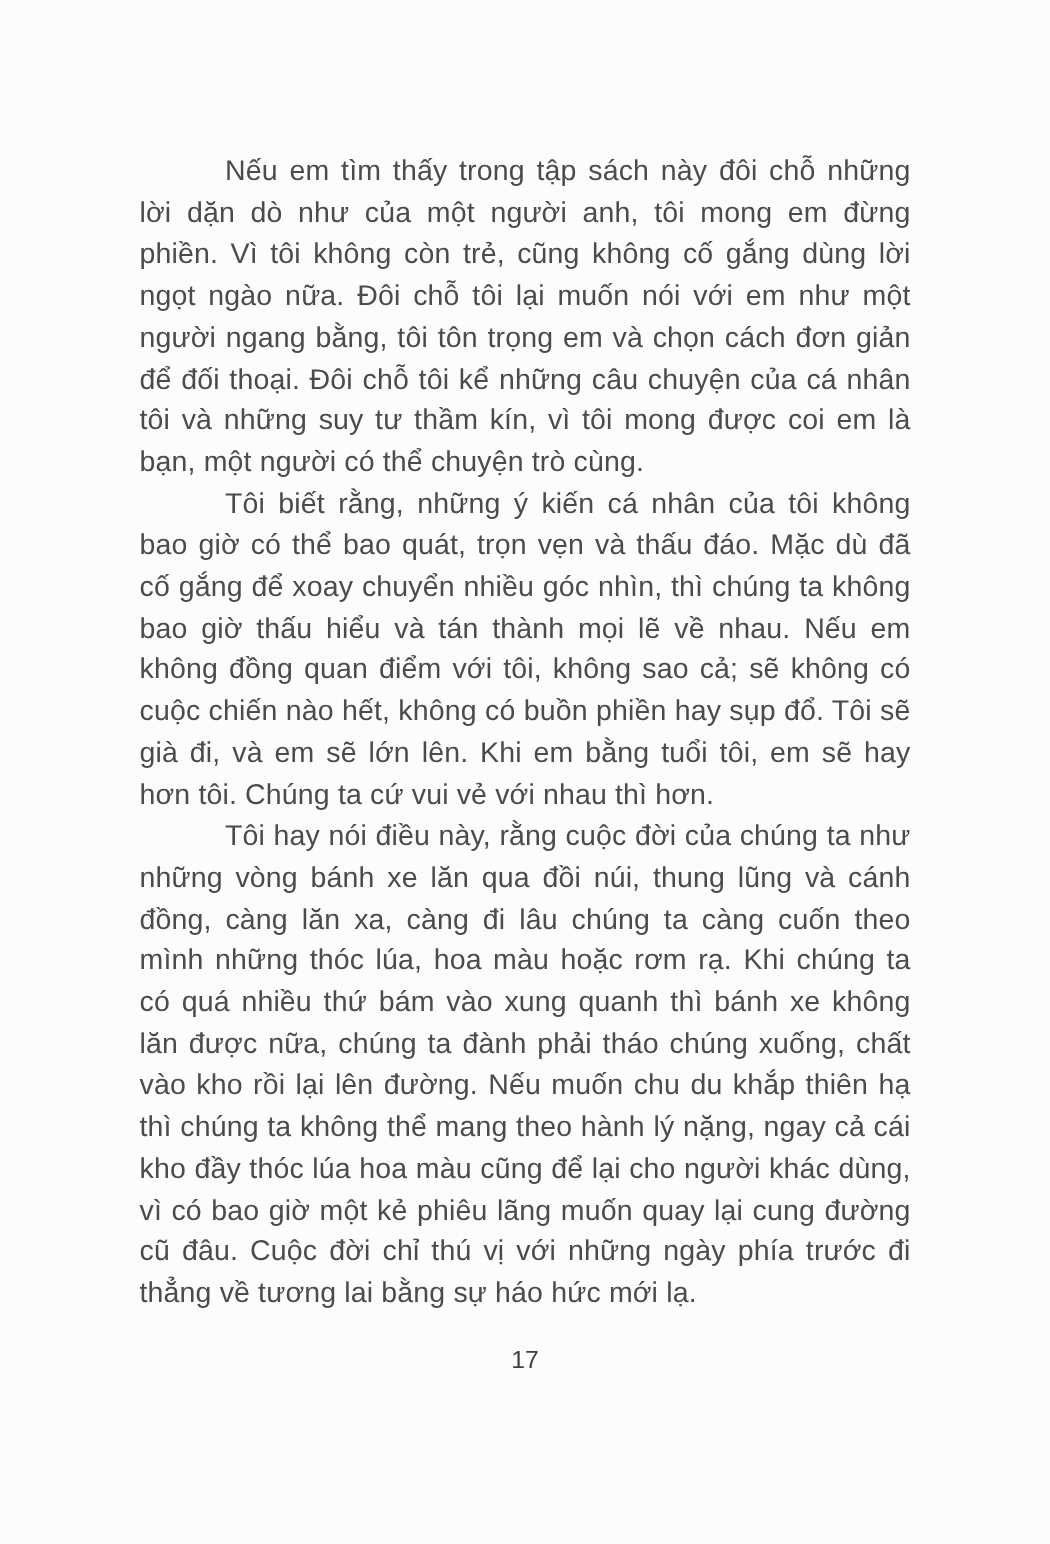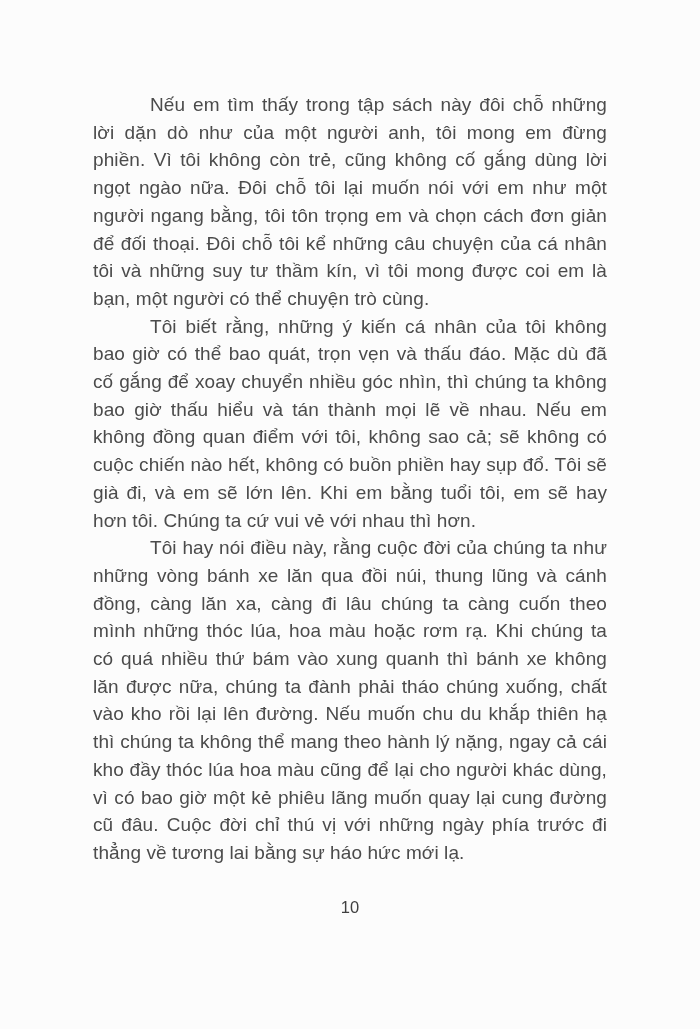--- a/index.html
+++ b/index.html
@@ -12,21 +12,21 @@
     width: 700px;
     height: 1029px;
     background: var(--page-bg, #fcfcfc);
     font-family: "Liberation Sans", "DejaVu Sans", sans-serif;
     color: var(--text, #4b4b4b);
     overflow: hidden;
   }
   .content {
     position: absolute;
     left: 93px;
-    top: 91px;
+    top: 101px;
     width: 514px;
   }
   .content p {
     margin: 0;
     padding: 0;
     font-size: 19px;
     line-height: 27.7px;
     text-align: justify;
     text-indent: 57px;
     letter-spacing: 0.1px;
@@ -45,14 +45,14 @@
 </style>
 </head>
 <body>
 
 <div class="page">
   <div class="content">
     <p>Nếu em tìm thấy trong tập sách này đôi chỗ những lời dặn dò như của một người anh, tôi mong em đừng phiền. Vì tôi không còn trẻ, cũng không cố gắng dùng lời ngọt ngào nữa. Đôi chỗ tôi lại muốn nói với em như một người ngang bằng, tôi tôn trọng em và chọn cách đơn giản để đối thoại. Đôi chỗ tôi kể những câu chuyện của cá nhân tôi và những suy tư thầm kín, vì tôi mong được coi em là bạn, một người có thể chuyện trò cùng.</p>
     <p>Tôi biết rằng, những ý kiến cá nhân của tôi không bao giờ có thể bao quát, trọn vẹn và thấu đáo. Mặc dù đã cố gắng để xoay chuyển nhiều góc nhìn, thì chúng ta không bao giờ thấu hiểu và tán thành mọi lẽ về nhau. Nếu em không đồng quan điểm với tôi, không sao cả; sẽ không có cuộc chiến nào hết, không có buồn phiền hay sụp đổ. Tôi sẽ già đi, và em sẽ lớn lên. Khi em bằng tuổi tôi, em sẽ hay hơn tôi. Chúng ta cứ vui vẻ với nhau thì hơn.</p>
     <p>Tôi hay nói điều này, rằng cuộc đời của chúng ta như những vòng bánh xe lăn qua đồi núi, thung lũng và cánh đồng, càng lăn xa, càng đi lâu chúng ta càng cuốn theo mình những thóc lúa, hoa màu hoặc rơm rạ. Khi chúng ta có quá nhiều thứ bám vào xung quanh thì bánh xe không lăn được nữa, chúng ta đành phải tháo chúng xuống, chất vào kho rồi lại lên đường. Nếu muốn chu du khắp thiên hạ thì chúng ta không thể mang theo hành lý nặng, ngay cả cái kho đầy thóc lúa hoa màu cũng để lại cho người khác dùng, vì có bao giờ một kẻ phiêu lãng muốn quay lại cung đường cũ đâu. Cuộc đời chỉ thú vị với những ngày phía trước đi thẳng về tương lai bằng sự háo hức mới lạ.</p>
   </div>
-  <div class="page-number">10</div>
+  <div class="page-number">17</div>
 </div>
 
 </body></html>

